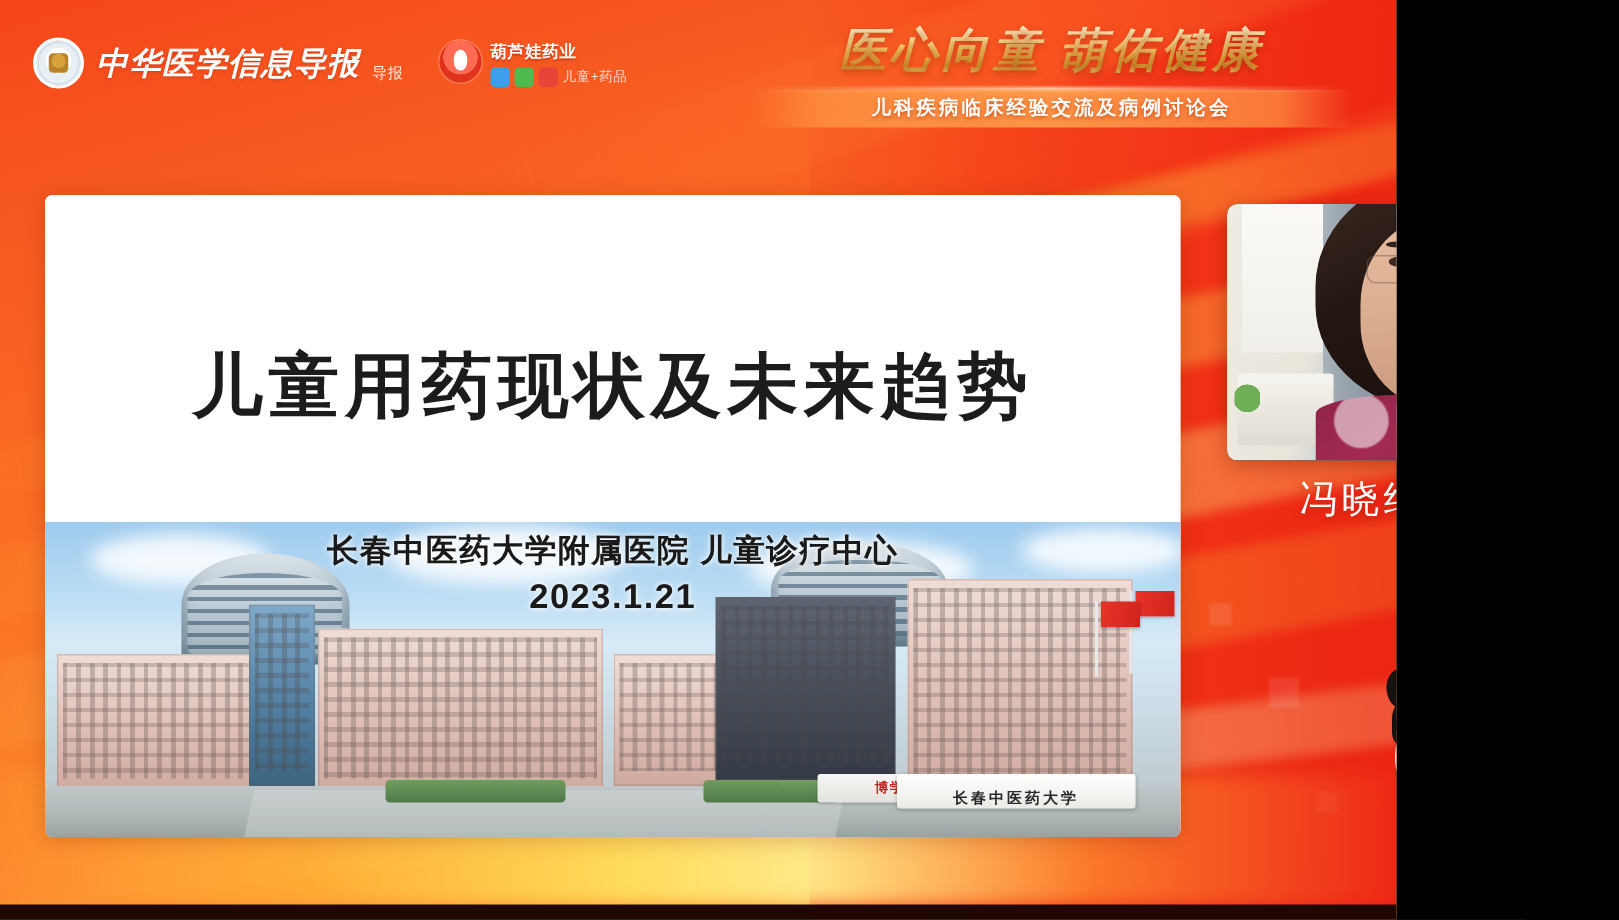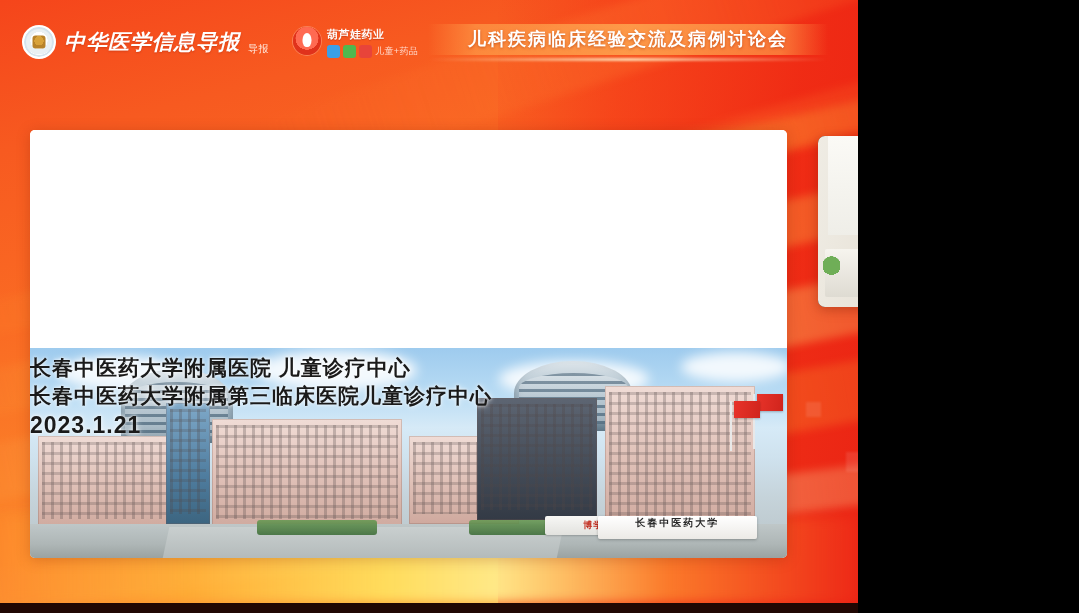--- a/index.html
+++ b/index.html
@@ -5,21 +5,21 @@
   html, body {
     margin: 0; padding: 0;
     background: #000;
   }
   body {
     font-family: "Liberation Sans", "DejaVu Sans", sans-serif;
   }
 
   #stage {
     position: relative;
-    width: 858px;
+    width: 931px;
     height: 613px;
     overflow: hidden;
     background: #14532d;
   }
 
   
   .bg-base {
     position: absolute; inset: 0;
     background:
       linear-gradient(165deg,
@@ -200,21 +200,21 @@
     background: linear-gradient(90deg,
       rgba(255,140,60,0) 0%,
       rgba(255,158,74,.65) 12%,
       rgba(255,170,82,.80) 50%,
       rgba(255,158,74,.65) 88%,
       rgba(255,140,60,0) 100%);
     padding: 3px 0 4px;
   }
   .event-subtitle {
     font-family: "Liberation Serif", "DejaVu Serif", serif;
-    font-size: 18px;
+    font-size: 13px;
     font-weight: 700;
     color: #ffffff;
     letter-spacing: 2px;
     white-space: nowrap;
     text-shadow: 0 1px 3px rgba(160,40,0,.55);
   }
 
   
   .slide {
     position: absolute;
@@ -317,41 +317,42 @@
     display: flex; align-items: center; justify-content: center;
     font-family: "Liberation Serif", "DejaVu Serif", serif;
     font-size: 9px; color: #c22a1c; font-weight: 700; letter-spacing: 1px;
     white-space: nowrap;
   }
   .uni-sign {
     position: absolute; bottom: 9%; right: 4%;
     height: 11%; width: 21%;
     background: linear-gradient(180deg, #ffffff, #eceae6);
     border-radius: 2px;
-    display: flex; align-items: flex-start; justify-content: center;
+    display: flex; align-items: flex-end; justify-content: center;
     box-shadow: 0 1px 3px rgba(0,0,0,.25);
   }
   .uni-sign span {
     font-family: "Liberation Serif", "DejaVu Serif", serif;
     font-size: 10px; font-weight: 700; color: #2a2a2a; letter-spacing: 2px;
     white-space: nowrap;
   }
   .flag {
     position: absolute;
     width: 26px; height: 17px;
     background: linear-gradient(100deg, #e8332a 0%, #d0241c 100%);
     box-shadow: 0 1px 2px rgba(0,0,0,.25);
   }
   .flagpole {
     position: absolute; width: 2px; background: #e8e8e8;
   }
 
   .slide-credits {
     position: absolute;
     left: 0; right: 0; top: 224px;
+    text-align: center;
     color: #1a1a1a;
   }
   .cred-line {
     font-family: "Liberation Sans", "DejaVu Sans", sans-serif;
     font-weight: 700;
     font-size: 21px;
     letter-spacing: 1px;
     line-height: 1.34;
     white-space: nowrap;
     text-shadow: 0 0 3px rgba(255,255,255,.9), 0 0 6px rgba(255,255,255,.7);
@@ -602,29 +603,31 @@
           <span class="pchip g"></span>
           <span class="pchip r"></span>
           <span class="partner-tag">儿童+药品</span>
         </div>
       </div>
     </div>
 
   </div>
 
   <div class="event-title-wrap">
+    <div class="event-title">医心向童 葫佑健康</div>
     <div class="title-shine"></div>
     <div class="event-subtitle-band">
       <div class="event-subtitle">儿科疾病临床经验交流及病例讨论会</div>
     </div>
   </div>
 
   <div class="slide">
     <div class="slide-top"></div>
 
+    <div class="slide-title">儿童用药现状及未来趋势</div>
 
     <div class="slide-photo">
       <div class="cloud" style="left:4%;top:4%;width:120px;height:34px;"></div>
       <div class="cloud" style="left:30%;top:1%;width:160px;height:40px;"></div>
       <div class="cloud" style="left:62%;top:6%;width:150px;height:36px;"></div>
       <div class="cloud" style="left:86%;top:2%;width:110px;height:30px;"></div>
 
       <div class="drum" style="left:12%;top:10%;width:112px;height:74px;">
         <div class="bands"></div>
       </div>
@@ -667,21 +670,20 @@
         <div class="red-cal">博学 敬业</div>
       </div>
 
       <div class="uni-sign">
         <span>长春中医药大学</span>
       </div>
     </div>
 
     <div class="slide-credits">
       <div class="cred-line">长春中医药大学附属医院 儿童诊疗中心</div>
-      <div class="cred-line l2">长春中医药大学附属第三临床医院儿童诊疗中心</div>
       <div class="cred-date">2023.1.21</div>
     </div>
   </div>
 
   <div class="video">
     <div class="v-room"></div>
     <div class="v-window"></div>
     <div class="v-curtain"></div>
     <div class="v-cabinet"></div>
     <div class="v-plant"></div>

